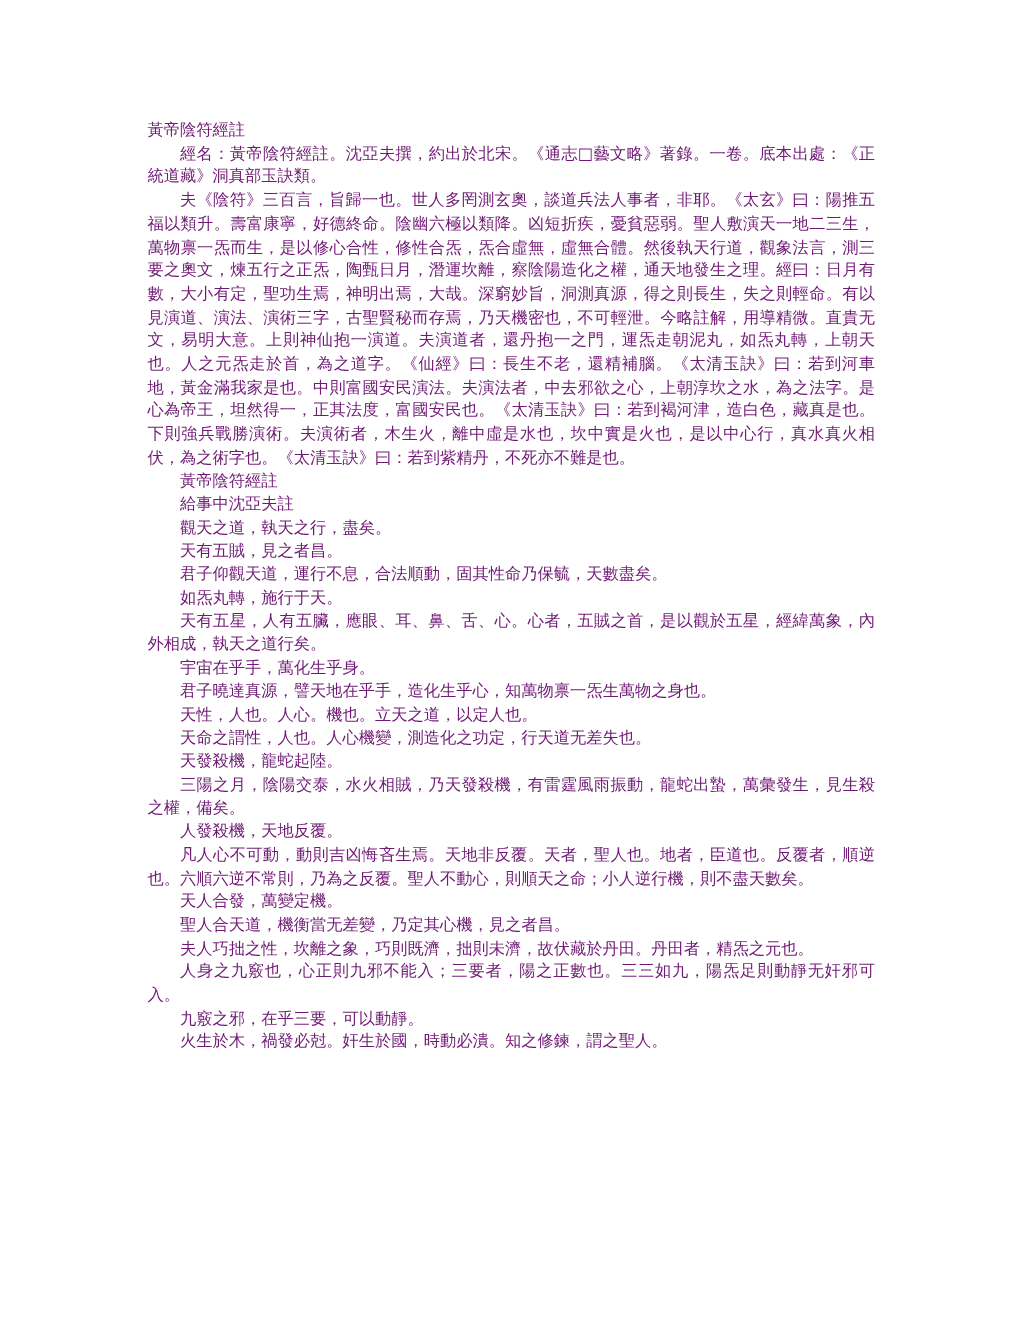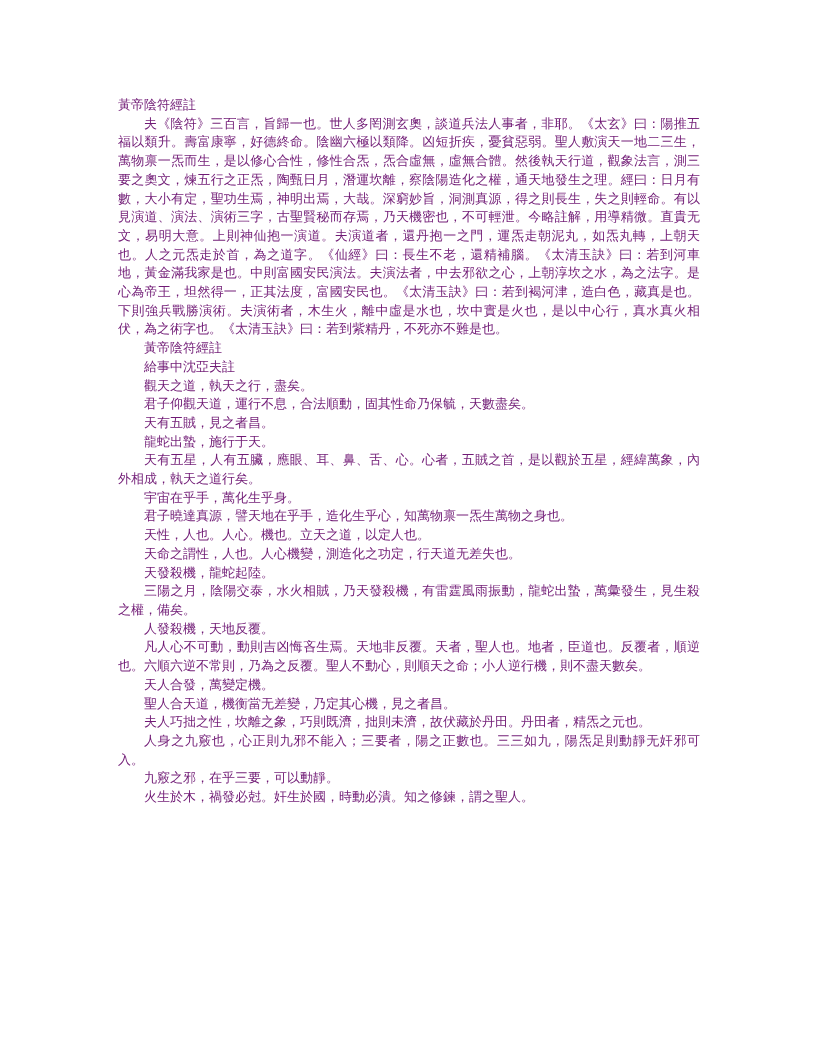--- a/index.html
+++ b/index.html
@@ -45,36 +45,37 @@
   }
 </style>
 </head>
 <body>
 
 <div class="page">
   <div class="text-block">
 
     <p class="line nojust">黃帝陰符經註</p>
 
+    <p class="line indent">經名：黃帝陰符經註。沈亞夫撰，約出於北宋。《通志□藝文略》著錄。一卷。底本出處：《正統道藏》洞真部玉訣類。</p>
 
     <p class="line indent">夫《陰符》三百言，旨歸一也。世人多罔測玄奧，談道兵法人事者，非耶。《太玄》曰：陽推五福以類升。壽富康寧，好德終命。陰幽六極以類降。凶短折疾，憂貧惡弱。聖人敷演天一地二三生，萬物禀一炁而生，是以修心合性，修性合炁，炁合虛無，虛無合體。然後執天行道，觀象法言，測三要之奧文，煉五行之正炁，陶甄日月，潛運坎離，察陰陽造化之權，通天地發生之理。經曰：日月有數，大小有定，聖功生焉，神明出焉，大哉。深窮妙旨，洞測真源，得之則長生，失之則輕命。有以見演道、演法、演術三字，古聖賢秘而存焉，乃天機密也，不可輕泄。今略註解，用導精微。直貴无文，易明大意。上則神仙抱一演道。夫演道者，還丹抱一之門，運炁走朝泥丸，如炁丸轉，上朝天也。人之元炁走於首，為之道字。《仙經》曰：長生不老，還精補腦。《太清玉訣》曰：若到河車地，黃金滿我家是也。中則富國安民演法。夫演法者，中去邪欲之心，上朝淳坎之水，為之法字。是心為帝王，坦然得一，正其法度，富國安民也。《太清玉訣》曰：若到褐河津，造白色，藏真是也。下則強兵戰勝演術。夫演術者，木生火，離中虛是水也，坎中實是火也，是以中心行，真水真火相伏，為之術字也。《太清玉訣》曰：若到紫精丹，不死亦不難是也。</p>
 
     <p class="line indent nojust">黃帝陰符經註</p>
 
     <p class="line indent nojust">給事中沈亞夫註</p>
 
 
     <p class="line indent nojust">觀天之道，執天之行，盡矣。</p>
 
+    <p class="line indent nojust">天有五賊，見之者昌。</p>
+
     <p class="line indent nojust">君子仰觀天道，運行不息，合法順動，固其性命乃保毓，天數盡矣。</p>
 
-    <p class="line indent nojust">天有五賊，見之者昌。</p>
 
-
-    <p class="line indent nojust">龍蛇出蟄，施行于天。</p>
+    <p class="line indent nojust">如炁丸轉，施行于天。</p>
 
     <p class="line indent">天有五星，人有五臟，應眼、耳、鼻、舌、心。心者，五賊之首，是以觀於五星，經緯萬象，內外相成，執天之道行矣。</p>
 
     <p class="line indent nojust">宇宙在乎手，萬化生乎身。</p>
 
     <p class="line indent nojust">君子曉達真源，譬天地在乎手，造化生乎心，知萬物禀一炁生萬物之身也。</p>
 
     <p class="line indent nojust">天性，人也。人心。機也。立天之道，以定人也。</p>
 
     <p class="line indent nojust">天命之謂性，人也。人心機變，測造化之功定，行天道无差失也。</p>

